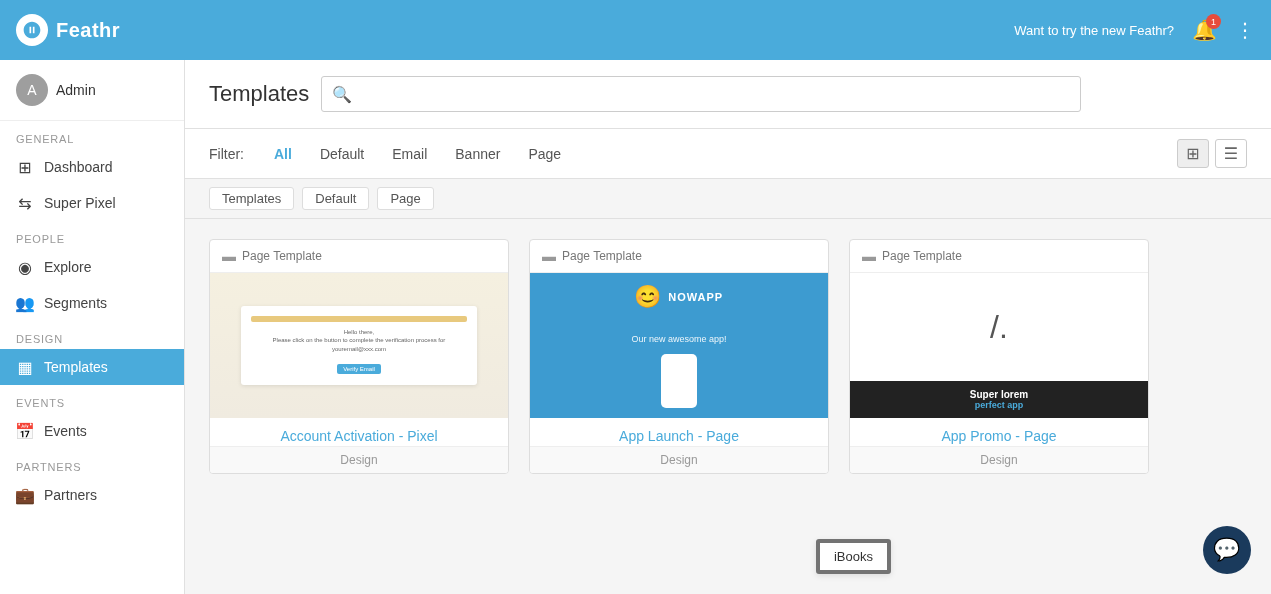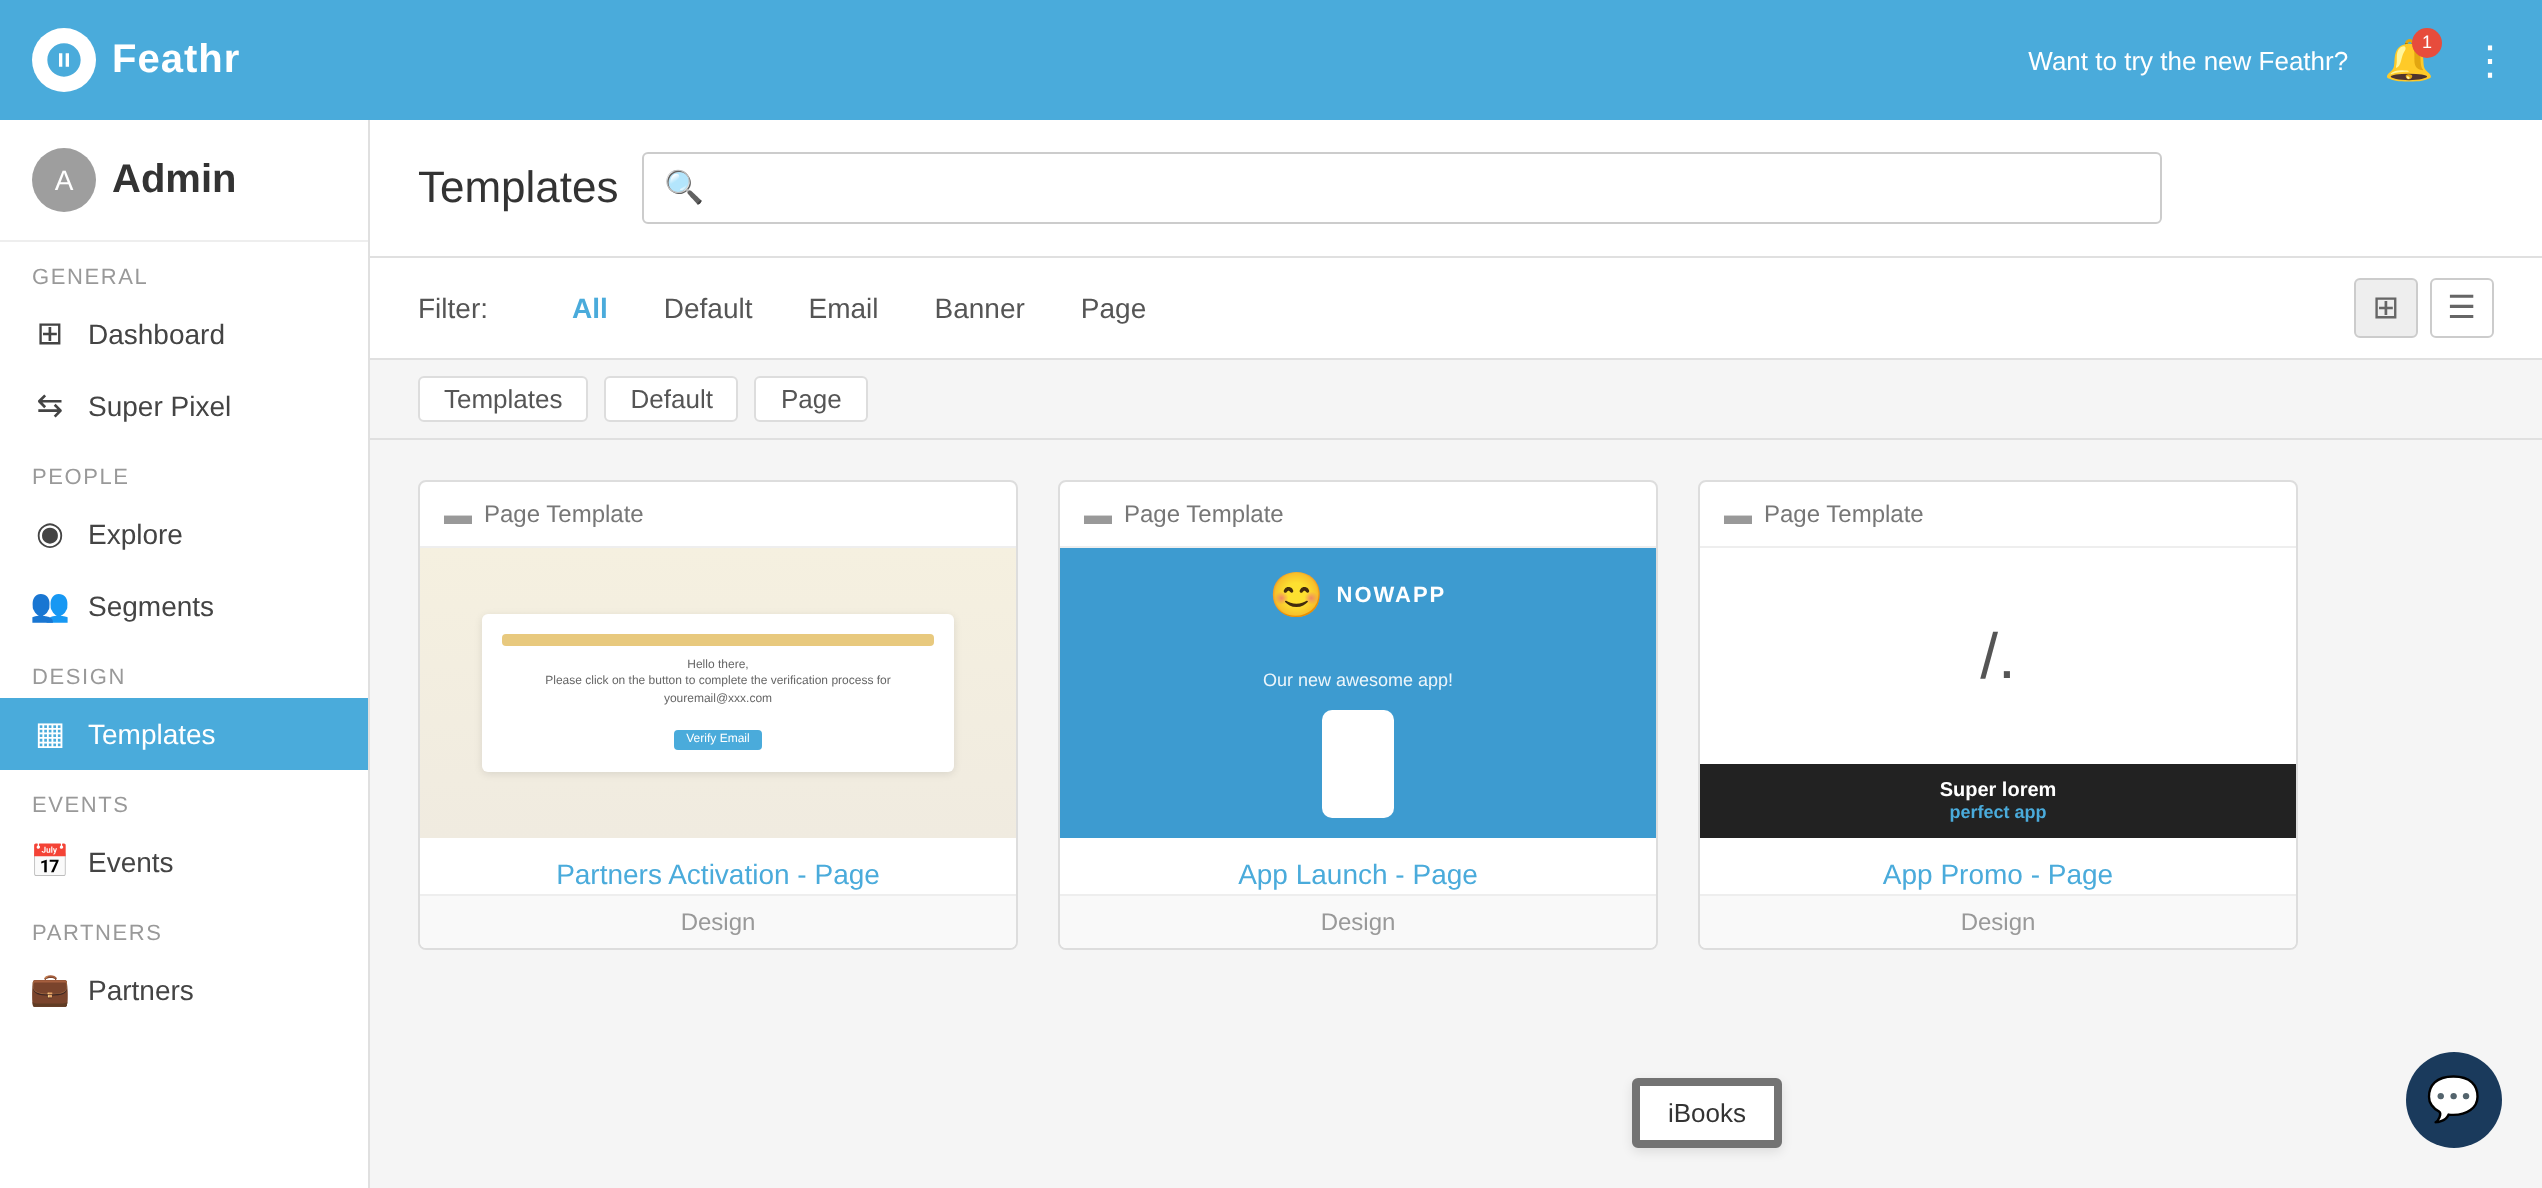--- a/index.html
+++ b/index.html
@@ -53,21 +53,21 @@
     .sidebar-user {
       display: flex; align-items: center; gap: 8px;
       padding: 14px 16px;
       border-bottom: 1px solid #eee;
     }
     .user-avatar {
       width: 32px; height: 32px; background: #9e9e9e;
       border-radius: 50%; display: flex; align-items: center; justify-content: center;
       color: white; font-size: 14px;
     }
-    .user-name { font-size: 20px; color: #333; font-weight: 700; }
+    .user-name { font-size: 14px; color: #333; font-weight: 400; }
 
     .sidebar-section-label {
       font-size: 11px; color: #999; text-transform: uppercase;
       padding: 12px 16px 4px 16px; letter-spacing: 0.8px;
     }
     .sidebar-item {
       display: flex; align-items: center; gap: 10px;
       padding: 9px 16px; cursor: pointer;
       font-size: 14px; color: #444;
     }
@@ -106,21 +106,21 @@
       margin-left: auto;
     }
 
     
     .filter-bar {
       background: white;
       padding: 10px 24px;
       display: flex; align-items: center; gap: 0;
       border-bottom: 1px solid #e0e0e0;
     }
-    .filter-label { font-size: 14px; color: #555; margin-right: 28px; }
+    .filter-label { font-size: 14px; color: #555; margin-right: 16px; }
     .filter-item {
       padding: 4px 14px; font-size: 14px; color: #555;
       cursor: pointer; border-radius: 3px;
     }
     .filter-item.active { color: #4aabdb; font-weight: 600; }
     .view-toggles { margin-left: auto; display: flex; gap: 6px; }
     .view-toggle-btn {
       background: none; border: 1px solid #ccc;
       padding: 4px 8px; cursor: pointer; border-radius: 3px;
       color: #666; font-size: 16px;
@@ -348,21 +348,21 @@
         </div>
         <div class="card-thumbnail">
           <div class="thumb-1">
             <div class="thumb-1-inner">
               <div class="thumb-1-bar"></div>
               <div class="thumb-1-text-sm">Hello there,<br>Please click on the button to complete the verification process for youremail@xxx.com</div>
               <span class="thumb-1-btn">Verify Email</span>
             </div>
           </div>
         </div>
-        <div class="card-name">Partners Activation - Page</div>
+        <div class="card-name">Account Activation - Pixel</div>
         <div class="card-meta-bar">Design</div>
       </div>
 
       <div class="template-card">
         <div class="card-type-label">
           <span class="card-type-icon">▬</span>
           <span>Page Template</span>
         </div>
         <div class="card-thumbnail">
           <div class="thumb-2">

